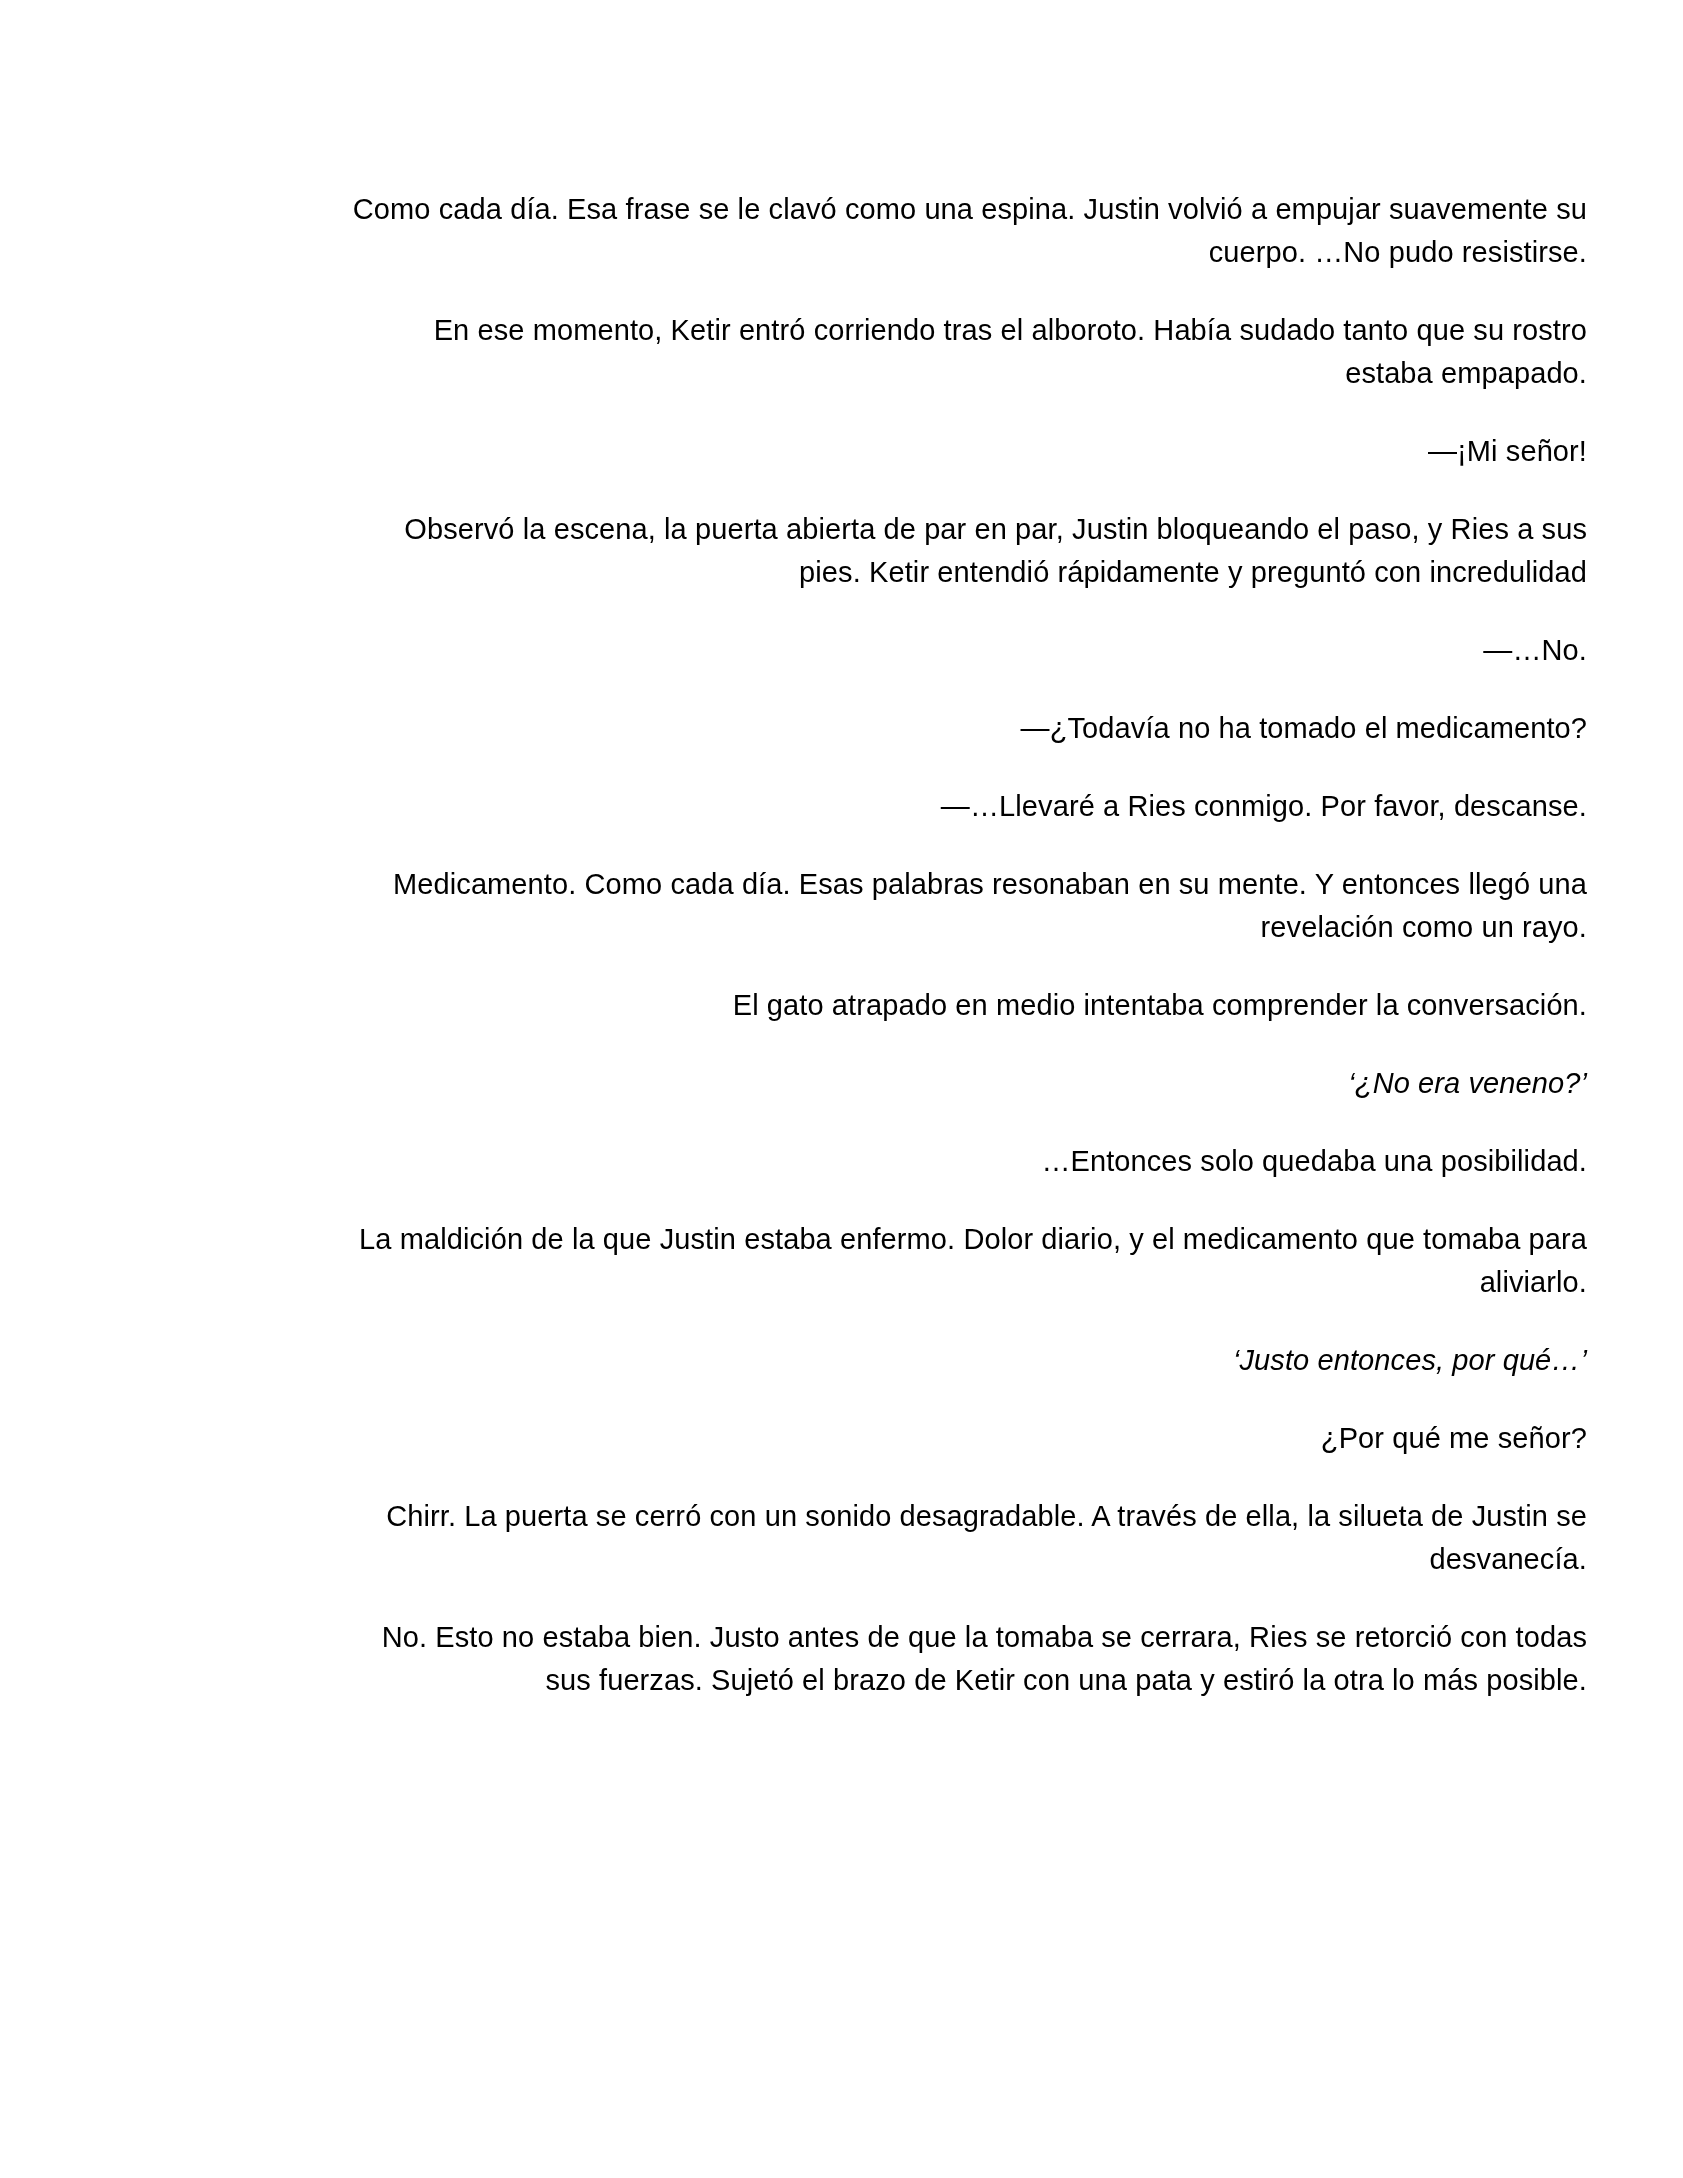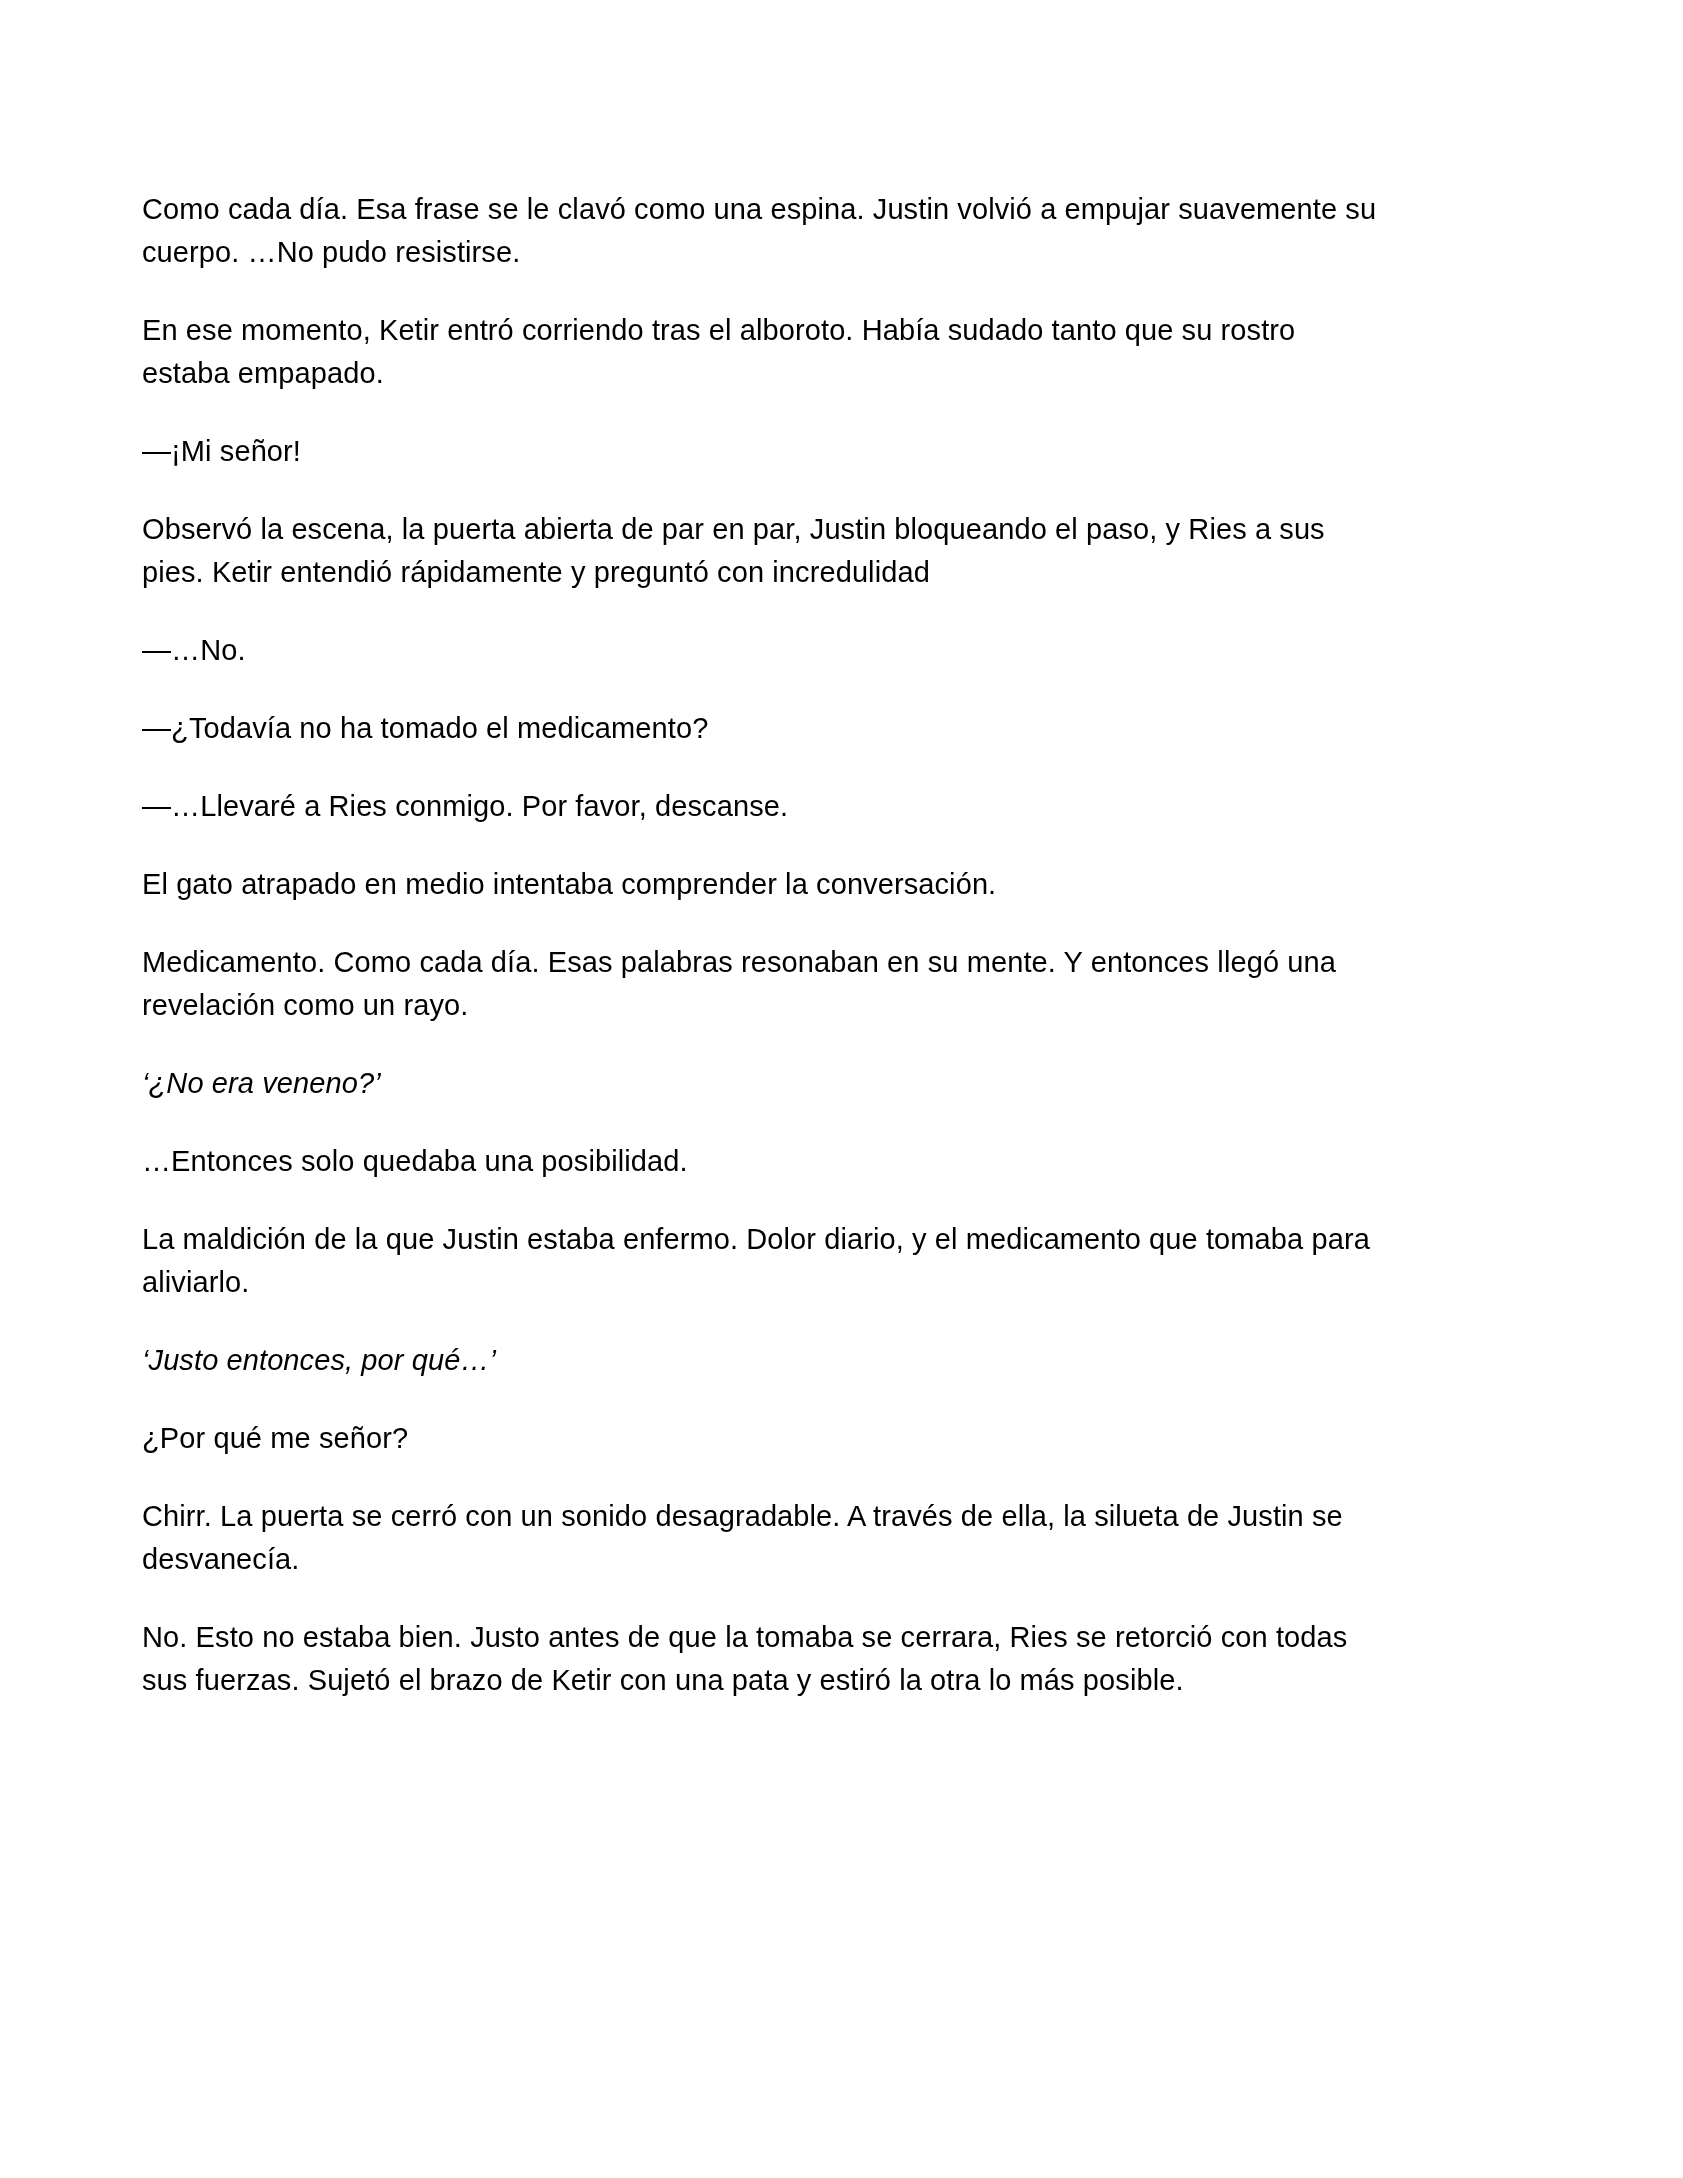--- a/index.html
+++ b/index.html
@@ -12,20 +12,21 @@
     width: 1683px;
     height: 2178px;
     background: #ffffff;
     overflow: hidden;
   }
   .content {
     position: absolute;
     left: 142px;
     top: 188px;
     width: 1445px;
+    text-align: right;
   }
   .content p {
     margin: 0 0 35px 0;
     padding: 0;
     font-family: "Liberation Sans", sans-serif;
     font-size: 29px;
     line-height: 43px;
     color: #000000;
     white-space: pre-wrap;
     letter-spacing: 0.1px;
@@ -42,23 +43,23 @@
     <p>Como cada día. Esa frase se le clavó como una espina. Justin volvió a empujar suavemente su
 cuerpo. …No pudo resistirse.</p>
     <p>En ese momento, Ketir entró corriendo tras el alboroto. Había sudado tanto que su rostro
 estaba empapado.</p>
     <p>—¡Mi señor!</p>
     <p>Observó la escena, la puerta abierta de par en par, Justin bloqueando el paso, y Ries a sus
 pies. Ketir entendió rápidamente y preguntó con incredulidad</p>
     <p>—…No.</p>
     <p>—¿Todavía no ha tomado el medicamento?</p>
     <p>—…Llevaré a Ries conmigo. Por favor, descanse.</p>
-    <p>El gato atrapado en medio intentaba comprender la conversación.</p>
     <p>Medicamento. Como cada día. Esas palabras resonaban en su mente. Y entonces llegó una
 revelación como un rayo.</p>
+    <p>El gato atrapado en medio intentaba comprender la conversación.</p>
     <p class="italic">‘¿No era veneno?’</p>
     <p>…Entonces solo quedaba una posibilidad.</p>
     <p>La maldición de la que Justin estaba enfermo. Dolor diario, y el medicamento que tomaba para
 aliviarlo.</p>
     <p class="italic">‘Justo entonces, por qué…’</p>
     <p>¿Por qué me señor?</p>
     <p>Chirr. La puerta se cerró con un sonido desagradable. A través de ella, la silueta de Justin se
 desvanecía.</p>
     <p>No. Esto no estaba bien. Justo antes de que la tomaba se cerrara, Ries se retorció con todas
 sus fuerzas. Sujetó el brazo de Ketir con una pata y estiró la otra lo más posible.</p>

